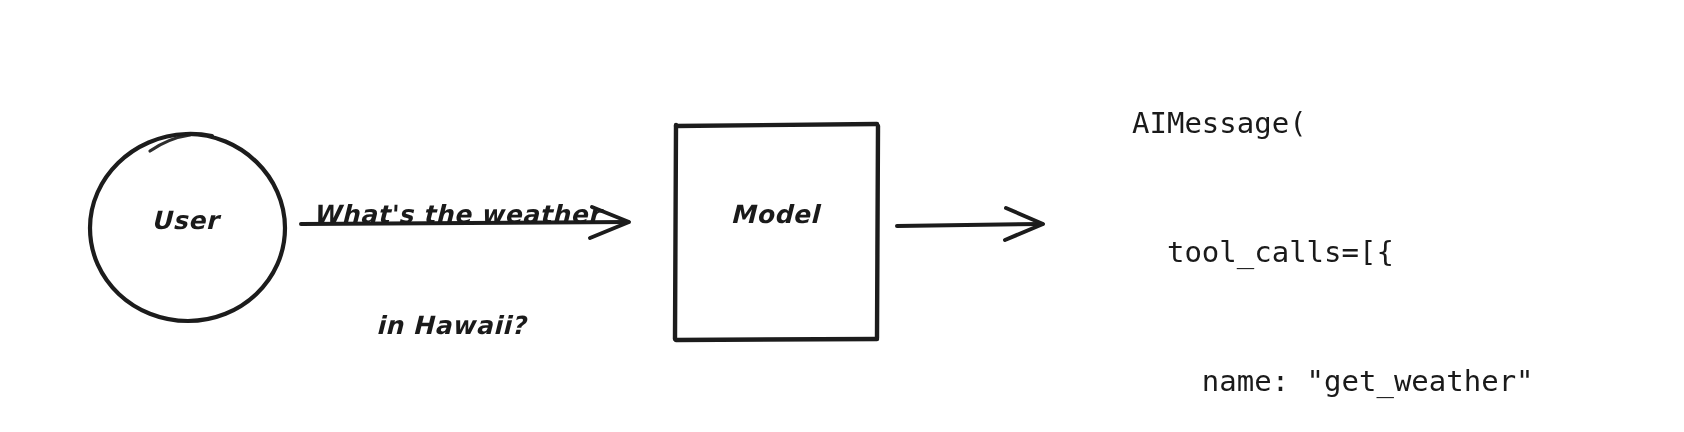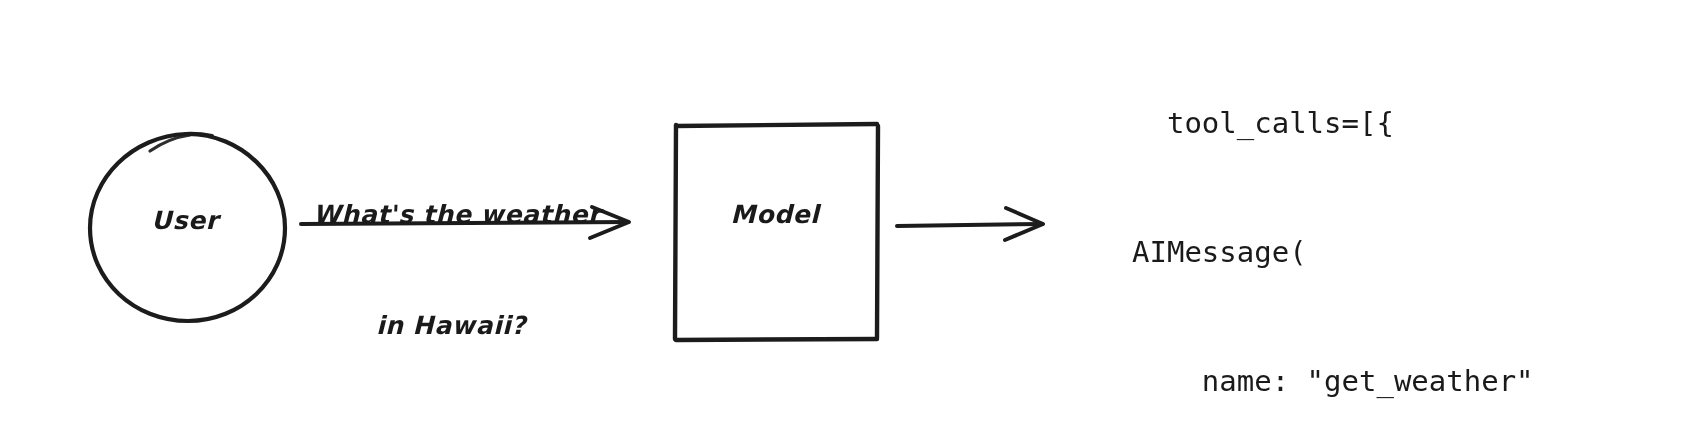--- a/index.html
+++ b/index.html
@@ -125,22 +125,22 @@
   <div class="hand" id="user-label">User</div>
 
   <div class="hand" id="model-label">Model</div>
 
   <div class="hand" id="edge-label">
     <span class="edge-line-1">What's the weather</span>
     <span class="edge-line-2">in Hawaii?</span>
   </div>
 
   <div id="code-block">
+    <span class="code-line">AIMessage(</span>
     <span class="code-line">  tool_calls=[{</span>
-    <span class="code-line">AIMessage(</span>
     <span class="code-line">    name: "get_weather"</span>
     
     
     
     
     
     
     
   </div>
 

